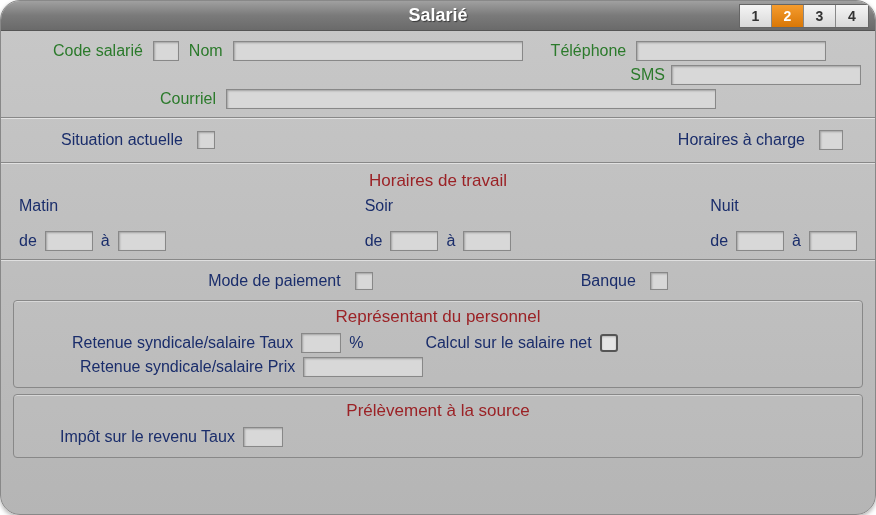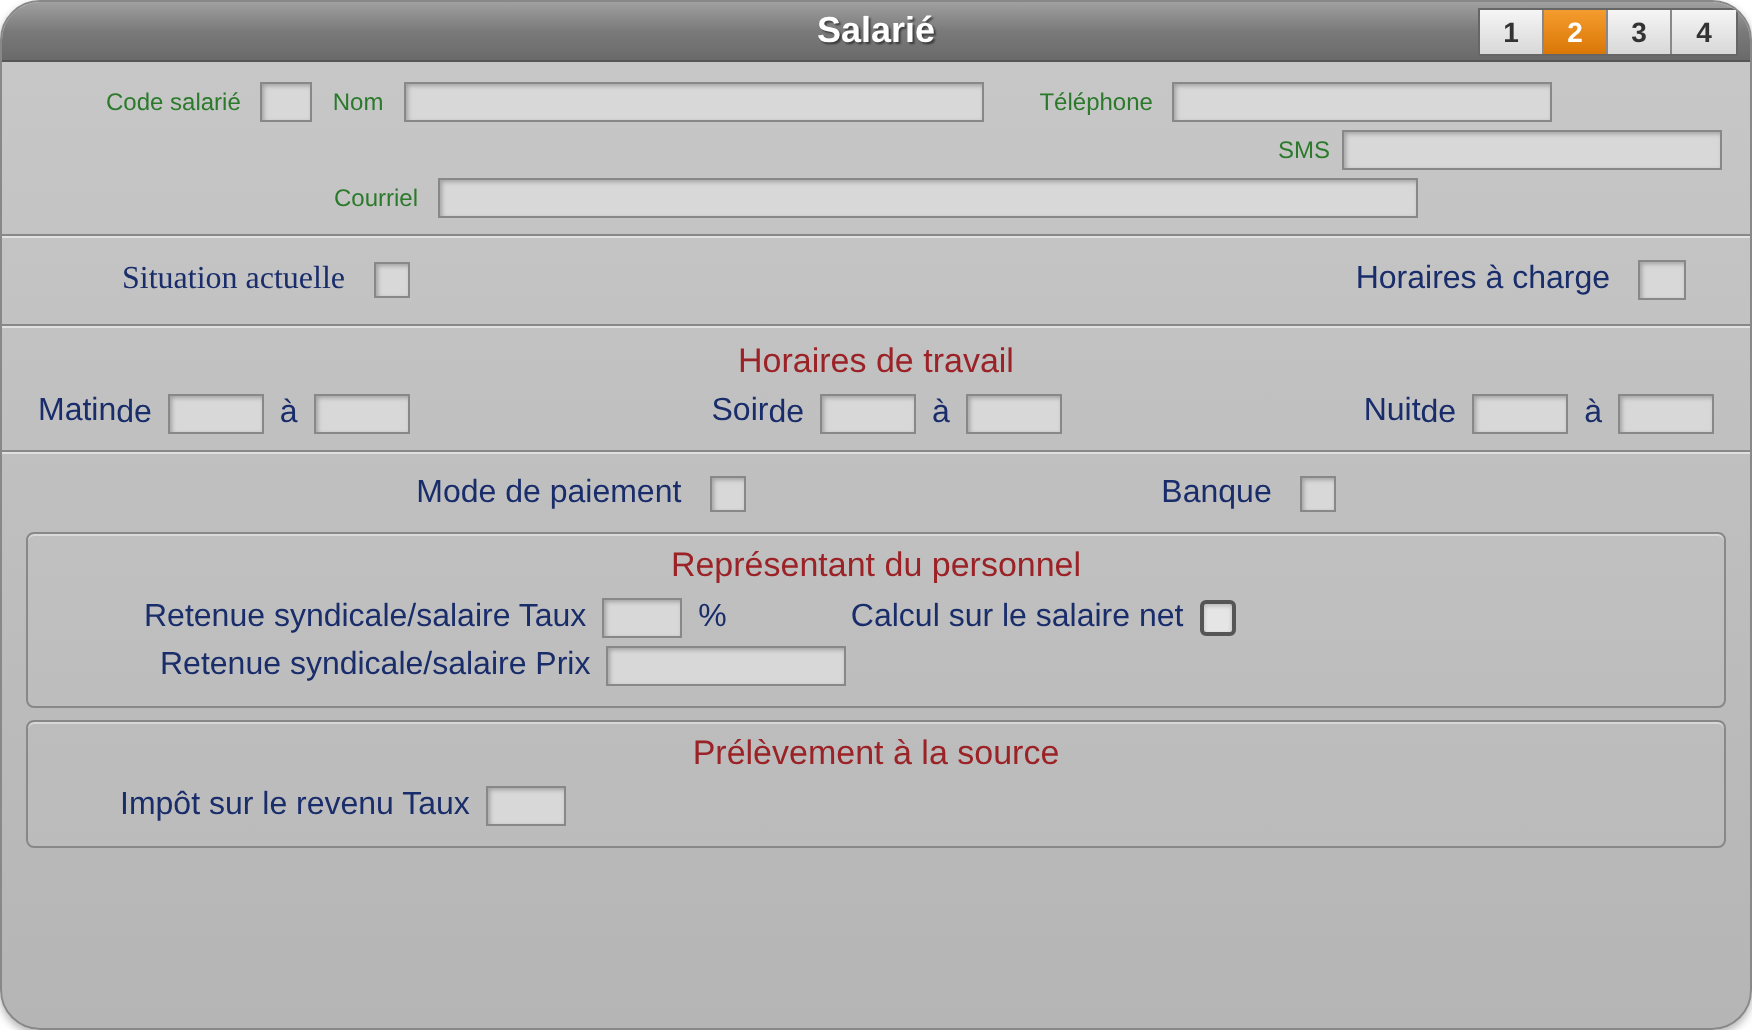--- a/index.html
+++ b/index.html
@@ -68,21 +68,21 @@
     padding: 10px 12px;
   }
   .row {
     display: flex;
     align-items: center;
     flex-wrap: wrap;
     margin-bottom: 4px;
   }
   .lbl-green {
     color: #2b7a2b;
-    font-size: 12px;
+    font-size: 16px;
   }
   .lbl-navy {
     color: #1a2d6b;
     font-size: 16px;
   }
   .input {
     background: #d8d8d8;
     border: 1px solid #888;
     box-shadow: inset 1px 1px 2px rgba(0,0,0,0.25);
     height: 20px;
@@ -124,22 +124,22 @@
     font-size: 17px;
     margin-bottom: 6px;
   }
   .hcol {
     display: flex;
     justify-content: space-between;
     padding: 0 6px;
   }
   .col {
     display: flex;
-    flex-direction: row;
-    gap: 0;
+    flex-direction: column;
+    gap: 16px;
   }
   .inline { display: flex; align-items: center; gap: 8px; }
   .right-align { margin-left: auto; }
   .indent { margin-left: 40px; }
 </style>
 </head>
 <body>
 
 <div class="window">
   <div class="titlebar">
@@ -167,21 +167,21 @@
       <input class="input wider" value="" style="">
     </div>
     <div class="row" style="gap:10px; justify-content:center;">
       <span class="lbl-green">Courriel</span>
       <input class="input long" value="" style="">
     </div>
 
     <div class="section-sep"></div>
 
     <div class="row" style="gap:14px; padding:4px 0;">
-      <span class="lbl-navy" style="margin-left:48px;font-family:Liberation Serif, serif;">Situation actuelle</span>
+      <span class="lbl-navy" style="margin-left:48px;">Situation actuelle</span>
       <input class="input" style="width: 18px; height: 18px;">
       <span class="right-align"></span>
       <span class="lbl-navy">Horaires à charge</span>
       <input class="input" style="width: 24px; height: 20px; margin-right: 20px;">
     </div>
 
     <div class="section-sep"></div>
 
     <div>
       <div class="section-title">Horaires de travail</div>

